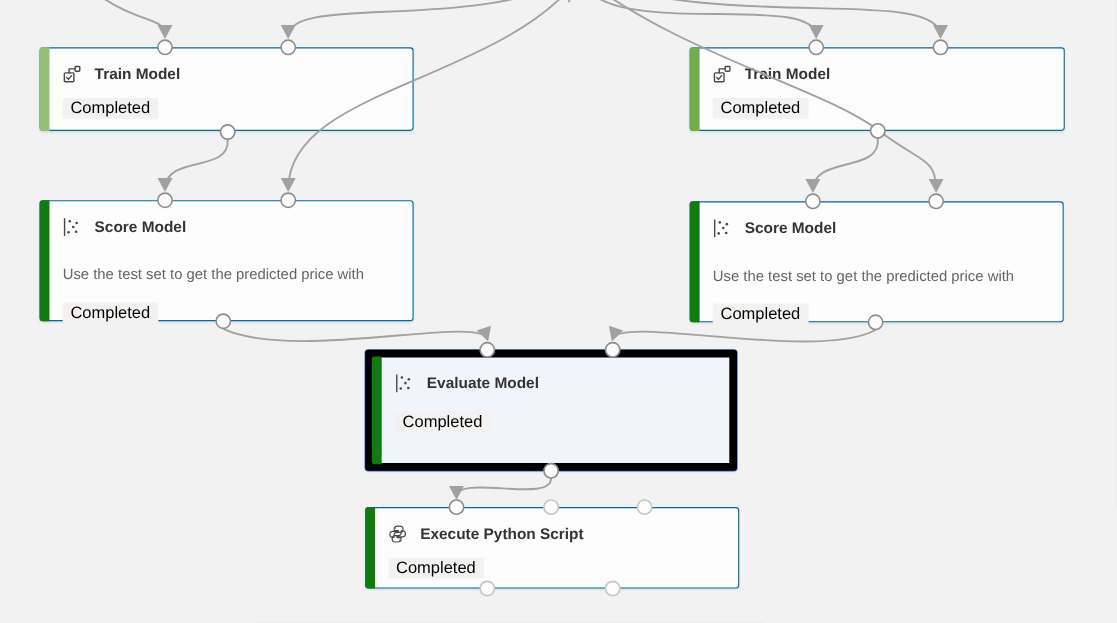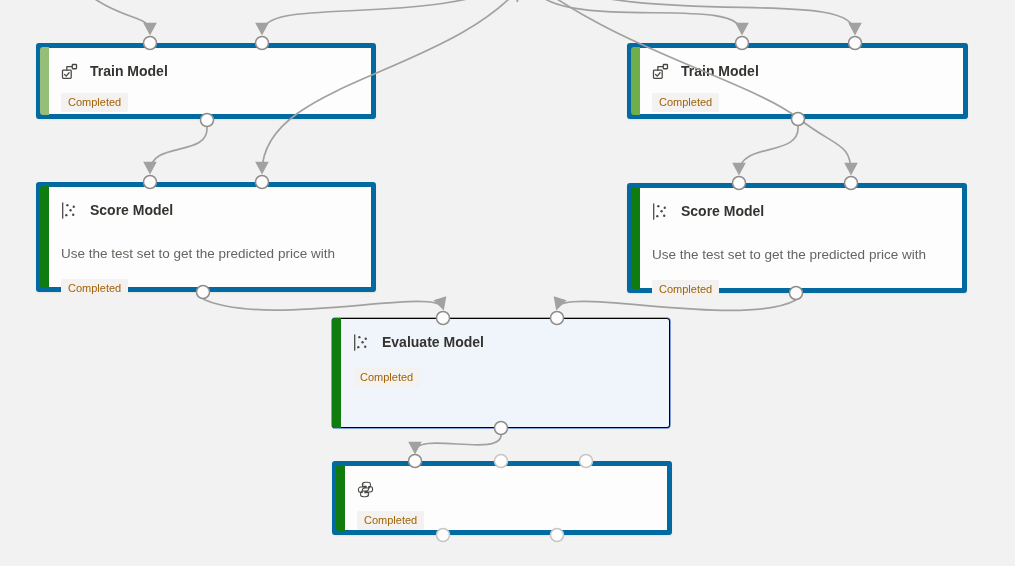--- a/index.html
+++ b/index.html
@@ -1,38 +1,38 @@
 <!DOCTYPE html>
 <html><head>
 <meta charset="utf-8">
 <style>
   html,body{margin:0;padding:0;background:#e9e9e9;}
   .canvas{
     position:relative;width:1015px;height:566px;overflow:hidden;
     background:#f2f2f2;font-family:"Liberation Sans",sans-serif;
   }
   .node{
-    position:absolute;background:#fdfdfd;border:5px solid #0369a1;border-radius:3px;
+    position:absolute;background:#fdfdfd;border:1px solid #0369a1;border-radius:3px;
     box-sizing:border-box;box-shadow:0 1px 2px rgba(0,0,0,.07);
     padding:12px 12px 0 20px;
   }
   .node.selected{
-    background:#f0f5fc;border:1px solid #000000;
+    background:#f0f5fc;border:7px solid #000000;
     box-shadow:0 0 0 .6px #2e6bcd,0 1px 2px rgba(0,0,0,.07);
   }
   .bar{
     position:absolute;left:-1px;top:-1px;bottom:-1px;width:9px;
     border-radius:3px 0 0 3px;
   }
   .title-row{display:flex;align-items:center;gap:12px;height:22px;}
   .icon{width:17px;height:17px;flex:0 0 auto;display:inline-flex;}
   .title{font-size:14px;font-weight:bold;color:#343330;white-space:nowrap;}
   .comment{margin-top:25px;font-size:13.5px;color:#66645f;height:18px;white-space:nowrap;}
   .badge{
-    display:inline-block;background:#f3f2f1;color:#a16207;font-size:11px;
+    display:inline-block;background:#f3f2f1;color:#000000;font-size:15px;
     line-height:19px;padding:0 7px;border-radius:2px;margin-top:11px;
   }
   .has-comment .badge{margin-top:15px;}
   svg.overlay{position:absolute;left:0;top:0;}
   .edge{fill:none;stroke:#a3a19f;stroke-width:1.7px;}
   .port{fill:#fdfdfd;stroke:#8f8d8b;stroke-width:1.5px;}
   .port-dim{fill:#fdfdfd;stroke:#c8c6c4;stroke-width:1.5px;}
   .glyph{stroke:#4a4845;fill:none;stroke-width:1.2px;stroke-linecap:round;stroke-linejoin:round;}
   .glyph-dot{fill:#4a4845;stroke:none;}
 </style>
@@ -133,20 +133,21 @@
     <div class="bar" style="background:#107c10"></div>
     <div class="title-row">
       <span class="icon">
         <svg viewBox="0 0 17 17" width="17" height="17">
           <path class="glyph" style="stroke-width:1.05px" d="M8.5 1.3c-1.9 0-3.1.7-3.1 2v2h3.8v.7H3.9c-1.5 0-2.5 1.1-2.5 2.7 0 1.6 1 2.8 2.5 2.8h1.4V9.6c0-1.4 1.2-2.6 2.6-2.6h3.2c1.3 0 2.3-1 2.3-2.3V3.3c0-1.3-1.3-2-2.9-2z"></path>
           <path class="glyph" style="stroke-width:1.05px" d="M8.5 15.7c1.9 0 3.1-.7 3.1-2v-2H7.8V11h5.3c1.5 0 2.5-1.1 2.5-2.7 0-1.6-1-2.8-2.5-2.8h-1.4v1.9c0 1.4-1.2 2.6-2.6 2.6H5.9c-1.3 0-2.3 1-2.3 2.3v1.4c0 1.3 1.3 2 2.9 2z"></path>
           <circle class="glyph-dot" cx="6.7" cy="3" r="0.55"></circle>
           <circle class="glyph-dot" cx="10.3" cy="14" r="0.55"></circle>
         </svg>
       </span>
+      <span class="title">Execute Python Script</span>
     </div>
     <span class="badge">Completed</span>
   </div>
 
   <svg class="overlay" width="1015" height="566" viewBox="0 0 1015 566">
     <defs>
       <marker id="arrow" markerWidth="9" markerHeight="9" refX="6.5" refY="4.5" orient="auto">
         <path d="M0.5 0.5 L8 4.5 L0.5 8.5 Z" fill="#a3a19f"></path>
       </marker>
     </defs>

